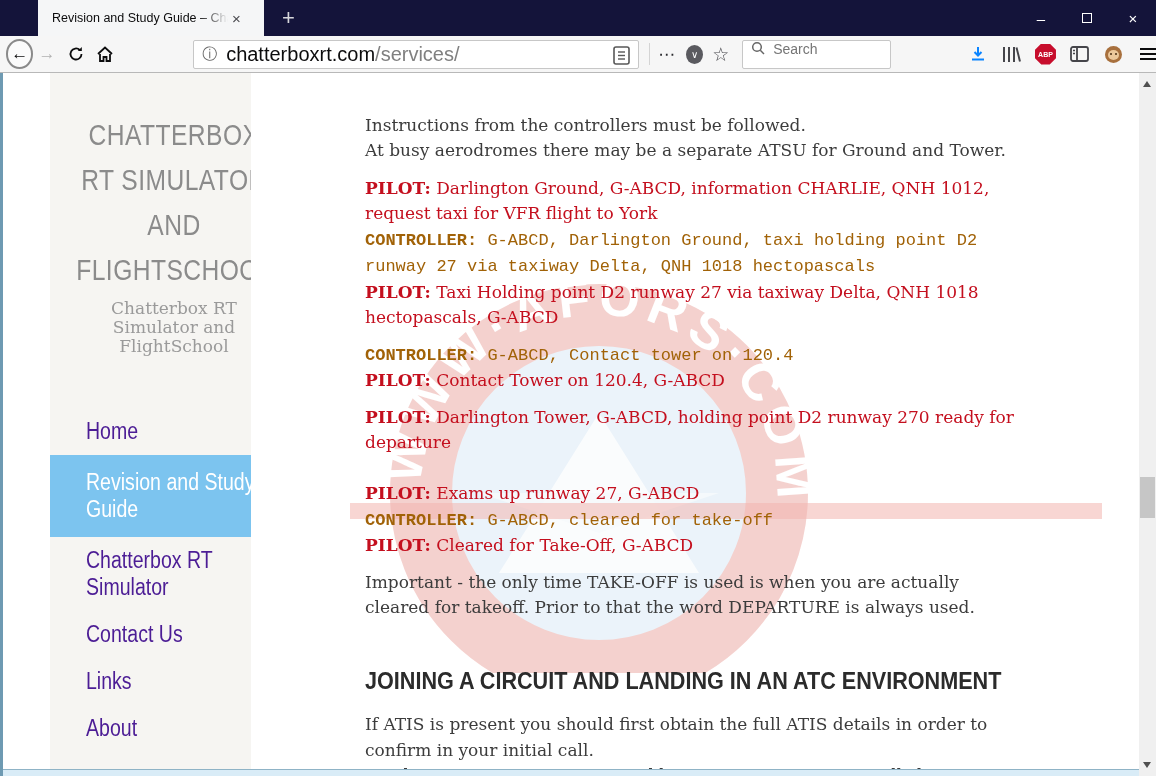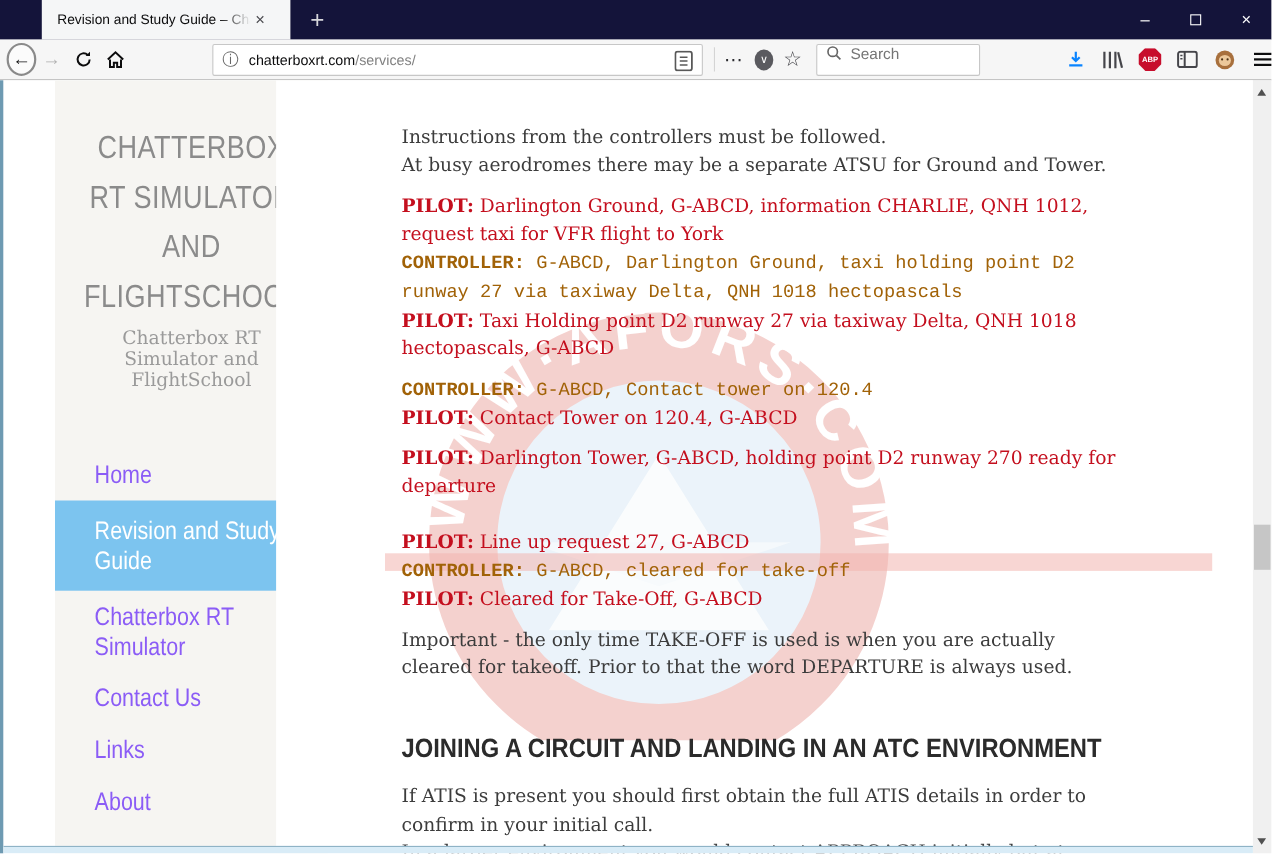--- a/index.html
+++ b/index.html
@@ -22,21 +22,21 @@
   .navbar { position:absolute; left:0; top:36px; width:1156px; height:37px; background:#f6f6f6;
             border-bottom:1px solid #b8b8b8; display:flex; align-items:center; }
   .navbtn { display:flex; align-items:center; justify-content:center; color:#0c0c0d; }
   .backbtn { width:30px; height:30px; border:2px solid #8a8a8a; border-radius:50%; margin-left:6px;
              font-size:17px; background:#fbfbfb; }
   .fwdbtn { width:26px; height:26px; font-size:17px; color:#b1b1b1; margin-left:2px; }
   .iconbtn { width:26px; height:26px; margin-left:6px; }
   .urlbar { position:relative; width:496px; height:29px; background:#fff; border:1px solid #c7c7c7;
             border-radius:2px; margin-left:76px; display:flex; align-items:center; padding:0 8px; }
   .info-i { color:#666; font-size:15px; margin-right:9px; }
-  .urltext { font-size:13px; color:#0c0c0d; white-space:nowrap; }
+  .urltext { font-size:20px; color:#0c0c0d; white-space:nowrap; }
   .urlpath { color:#808080; }
   .reader { position:absolute; right:8px; top:5px; }
   .pagesep { width:1px; height:22px; background:#d4d4d4; margin-left:10px; }
   .moredots { font-size:17px; color:#2a2a2e; letter-spacing:1px; margin-left:8px; }
   .pocket { width:19px; height:19px; border-radius:50%; background:#5a5a5f; color:#fff; display:flex;
             align-items:center; justify-content:center; margin-left:10px; }
   .star { font-size:19px; color:#45454a; margin-left:9px; }
   .searchbar { width:164px; height:29px; background:#fff; border:1px solid #c7c7c7; border-radius:2px;
                margin-left:13px; display:flex; align-items:flex-start; padding:0 8px; }
   .searchtext { font-size:14px; color:#757575; margin-left:8px; }
@@ -60,21 +60,21 @@
   .pagebottom { position:absolute; left:0; bottom:0; width:1139px; height:7px; background:#d9ecf7;
                 border-top:1px solid #8fb3c6; z-index:5; }
 
   
   .sidebar { position:absolute; left:0; top:0; width:248px; height:703px; background:#f6f5f2;margin-left:47px; }
   .site-title { margin:40px auto 0; width:230px; text-align:center; color:#8b8b8b; font-size:29px;
                 font-weight:400; line-height:45px; transform:scaleX(.85); letter-spacing:.5px; }
   .site-sub { margin:6px auto 0; width:175px; text-align:center; color:#9a9a9a;
               font-family:"DejaVu Serif",serif; font-size:17px; line-height:19px; }
   .nav { margin-top:52px; }
-  .nav-item { padding:10px 0 10px 36px; color:#8b5cf6; font-size:23px; line-height:27px; cursor:pointer; }
+  .nav-item { padding:10px 0 10px 36px; color:#4c1d95; font-size:23px; line-height:27px; cursor:pointer; }
   .nav-item .lbl { display:inline-block; transform:scaleX(.85); transform-origin:left center; max-width:205px; }
   .nav-item.active { background:#7cc4ef; color:#fff; padding-top:14px; padding-bottom:14px; }
 
   
   .content { position:absolute; left:248px; top:0; width:891px; height:703px; background:#fff; }
   .ctext { position:relative; z-index:2; padding:14px 0 0 114px; width:790px;
            font-family:"DejaVu Serif",serif; font-size:17px; line-height:25.5px; color:#3c3c3c; }
   .para { margin-bottom:12px; max-width:662px; }
   .dblock { margin-bottom:11px; max-width:662px; }
   .pilot { color:#c40f1e; }
@@ -234,21 +234,21 @@
         </div>
 
         <div class="dblock">
           <span class="controller"><b class="spk">CONTROLLER:</b> <span>G-ABCD, Contact tower on 120.4</span></span><br>
           <span class="pilot"><b class="spk">PILOT:</b> <span>Contact Tower on 120.4, G-ABCD</span></span>
         </div>
 
         <div class="dblock">
           <span class="pilot"><b class="spk">PILOT:</b> <span>Darlington Tower, G-ABCD, holding point D2 runway 270 ready for departure</span></span><br>
           <br>
-          <span class="pilot"><b class="spk">PILOT:</b> <span>Line up request 27, G-ABCD</span></span><br>
+          <span class="pilot"><b class="spk">PILOT:</b> <span>Exams up runway 27, G-ABCD</span></span><br>
           <span class="controller"><b class="spk">CONTROLLER:</b> <span>G-ABCD, cleared for take-off</span></span><br>
           <span class="pilot"><b class="spk">PILOT:</b> <span>Cleared for Take-Off, G-ABCD</span></span>
         </div>
 
         <p class="para" style="margin-top:4px">Important - the only time TAKE-OFF is used is when you are actually cleared for takeoff. Prior to that the word DEPARTURE is always used.</p>
 
         <h2 class="section-heading">JOINING A CIRCUIT AND LANDING IN AN ATC ENVIRONMENT</h2>
 
         <p class="para">
           <span>If ATIS is present you should first obtain the full ATIS details in order to confirm in your initial call.</span><br>

